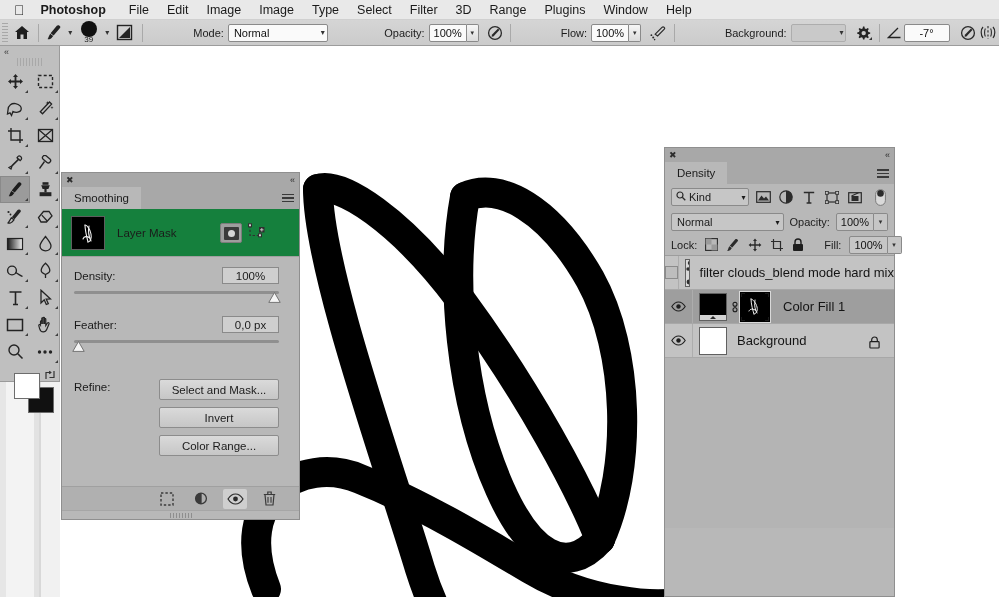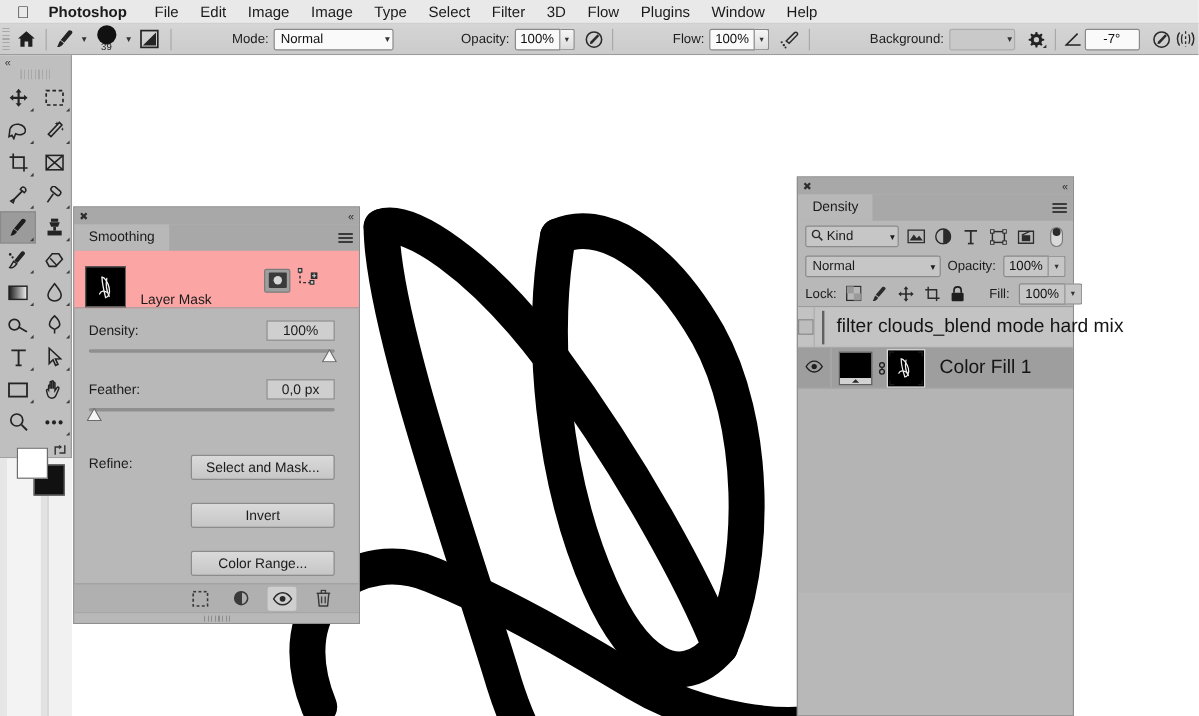--- a/index.html
+++ b/index.html
@@ -144,22 +144,22 @@
   #properties { left: 61px; top: 172px; width: 239px; height: 348px; }
   .masks-row { height: 28px; display: flex; align-items: center; padding-left: 8px; gap: 9px;
     border-bottom: 1px solid #a0a0a0; background: #b8b8b8; }
   .masks-label { font-size: 11.5px; color: #1b1b1b; }
   .mask-btn { width: 19px; height: 19px; border: 1px solid #7e7e7e; border-radius: 2px;
     background: #a6a6a6; display: flex; align-items: center; justify-content: center; }
   .mask-btn .inner { width: 13px; height: 11px; background: #2c2c2c; border-radius: 1px;
     display: flex; align-items: center; justify-content: center; }
   .mask-btn .inner:after { content: ""; width: 6px; height: 6px; border-radius: 50%; background: #d4d4d4; }
 
-  .layermask-row { height: 48px; display: flex; align-items: flex-end; padding: 0 9px;
-    border-bottom: 1px solid #a0a0a0; background: #fca5a5; position: relative; }
+  .layermask-row { height: 48px; display: flex; align-items: center; padding: 0 9px;
+    border-bottom: 1px solid #a0a0a0; background: #15803d; position: relative; }
   .lm-thumb { width: 34px; height: 34px; background: #000; border: 1px solid #5e5e5e; position: relative; }
   .lm-label { font-size: 11.5px; color: #1b1b1b; margin-left: 12px; }
   .lm-actions { position: absolute; right: 34px; top: 14px; display: flex; align-items: center; gap: 6px; }
   .btn-sel { width: 22px; height: 20px; background: #9e9e9e; border: 1px solid #7c7c7c;
     border-radius: 2px; display: flex; align-items: center; justify-content: center; }
   .btn-sel .inner { width: 15px; height: 13px; background: #3a3a3a; border-radius: 1px;
     display: flex; align-items: center; justify-content: center; }
   .btn-sel .inner:after { content: ""; width: 7px; height: 7px; border-radius: 50%; background: #d6d6d6; }
 
   .prop-body { padding: 10px 20px 0 12px; position: relative; }
@@ -167,21 +167,21 @@
   .prop-label { font-size: 11.5px; color: #1b1b1b; }
   .prop-value { width: 57px; height: 17px; background: #cfcfcf; border: 1px solid #8a8a8a;
     display: flex; align-items: center; justify-content: center; font-size: 11.5px; color: #1b1b1b; }
   .slider { position: relative; height: 14px; margin-bottom: 14px; }
   .slider-track { position: absolute; left: 0; right: 0; top: 3px; height: 3px;
     background: #8f8f8f; border-radius: 2px; }
   .slider-knob { position: absolute; top: 1px; width: 13px; height: 11px; }
 
   .refine-block { padding: 14px 20px 0 12px; }
   .refine-label { font-size: 11.5px; color: #1b1b1b; position: absolute; left: 12px; }
-  .refine-btns { margin-left: 85px; display: flex; flex-direction: column; gap: 19px; }
+  .refine-btns { margin-left: 85px; display: flex; flex-direction: column; gap: 7px; }
   .pbtn { width: 120px; height: 21px; background: linear-gradient(#dadada, #c6c6c6);
     border: 1px solid #8c8c8c; border-radius: 2px;
     display: flex; align-items: center; justify-content: center;
     font-size: 11.5px; color: #1b1b1b; }
 
   .panel-footer { position: absolute; left: 0; right: 0; bottom: 9px; height: 24px;
     background: #b0b0b0; border-top: 1px solid #a0a0a0;
     display: flex; align-items: center; justify-content: flex-end; padding-right: 18px; gap: 10px; }
   .fbtn { width: 24px; height: 20px; display: flex; align-items: center; justify-content: center; }
   .fbtn.on { background: #cfcfcf; border-radius: 2px; }
@@ -212,21 +212,21 @@
   .lock-ico { width: 15px; height: 15px; display: flex; align-items: center; justify-content: center; }
 
   .layer-row { height: 34px; display: flex; align-items: center; background: #c3c3c3;
     border-bottom: 1px solid #a8a8a8; position: relative; }
   .layer-row.selected { background: #9e9e9e; }
   .eye-cell { width: 28px; display: flex; align-items: center; justify-content: center;
     border-right: 1px solid #adadad; height: 100%; }
   .eye-empty { width: 13px; height: 13px; border: 1px solid #8b8b8b; background: #bdbdbd; }
   .lyr-thumb { width: 28px; height: 28px; border: 1px solid #606060; margin-left: 6px;
     position: relative; overflow: hidden; }
-  .lyr-name { font-size: 16px; color: #141414; margin-left: 10px; white-space: nowrap; }
+  .lyr-name { font-size: 13px; color: #141414; margin-left: 10px; white-space: nowrap; }
   .link-ico { margin-left: 3px; width: 9px; display: flex; align-items: center; justify-content: center; }
   .mask-thumb { width: 28px; height: 28px; background: #000; margin-left: 2px;
     position: relative; overflow: hidden; box-shadow: 0 0 0 1px #000, 0 0 0 2px #d9d9d9; }
   .mask-thumb .corner { position: absolute; width: 5px; height: 5px; border: 2px solid #1a1a1a; }
   .lock-badge { position: absolute; right: 14px; top: 11px; }
   .layers-empty { background: #b4b4b4; }
 </style>
 </head>
 <body>
 
@@ -236,21 +236,21 @@
     <span class="apple-logo"></span>
     <span class="menu-item app-name">Photoshop</span>
     <span class="menu-item">File</span>
     <span class="menu-item">Edit</span>
     <span class="menu-item">Image</span>
     <span class="menu-item">Image</span>
     <span class="menu-item">Type</span>
     <span class="menu-item">Select</span>
     <span class="menu-item">Filter</span>
     <span class="menu-item">3D</span>
-    <span class="menu-item">Flow</span>
+    <span class="menu-item">Range</span>
     <span class="menu-item">Plugins</span>
     <span class="menu-item">Window</span>
     <span class="menu-item">Help</span>
   </div>
 
   <div class="optionsbar">
     <div class="grip"></div>
 
     <div class="ob-icon home-icon">
       <svg width="16" height="15" viewBox="0 0 16 15">
@@ -880,17 +880,35 @@
           </g>
         </svg>
         <span class="corner" style="left:-1px;top:-1px;border-right:none;border-bottom:none"></span>
         <span class="corner" style="right:-1px;top:-1px;border-left:none;border-bottom:none"></span>
         <span class="corner" style="left:-1px;bottom:-1px;border-right:none;border-top:none"></span>
         <span class="corner" style="right:-1px;bottom:-1px;border-left:none;border-top:none"></span>
       </div>
       <span class="lyr-name" style="margin-left:14px">Color Fill 1</span>
     </div>
 
+    <div class="layer-row">
+      <div class="eye-cell">
+        <span>
+          <svg width="15" height="11" viewBox="0 0 15 11">
+              <path d="M0.8 5.5 C3 2 5.2 1 7.5 1 C9.8 1 12 2 14.2 5.5 C12 9 9.8 10 7.5 10 C5.2 10 3 9 0.8 5.5 Z" fill="none" stroke="#1f1f1f" stroke-width="1.1"></path>
+              <circle cx="7.5" cy="5.5" r="2.2" fill="#1f1f1f"></circle>
+            </svg>
+        </span>
+      </div>
+      <div class="lyr-thumb" style="background:#ffffff"></div>
+      <span class="lyr-name">Background</span>
+      <span class="lock-badge">
+        <svg width="11" height="13" viewBox="0 0 11 13">
+            <path d="M2.7 5.6 L2.7 3.8 C2.7 2.2 3.9 1 5.5 1 C7.1 1 8.3 2.2 8.3 3.8 L8.3 5.6" fill="none" stroke="#1f1f1f" stroke-width="1.2"></path>
+            <rect x="0.9" y="5.6" width="9.2" height="6.4" rx="0.8" fill="none" stroke="#1f1f1f" stroke-width="1.2"></rect>
+          </svg>
+      </span>
+    </div>
 
     <div class="layers-empty" style="height:170px"></div>
   </div>
 
 </div>
 
 </body></html>

